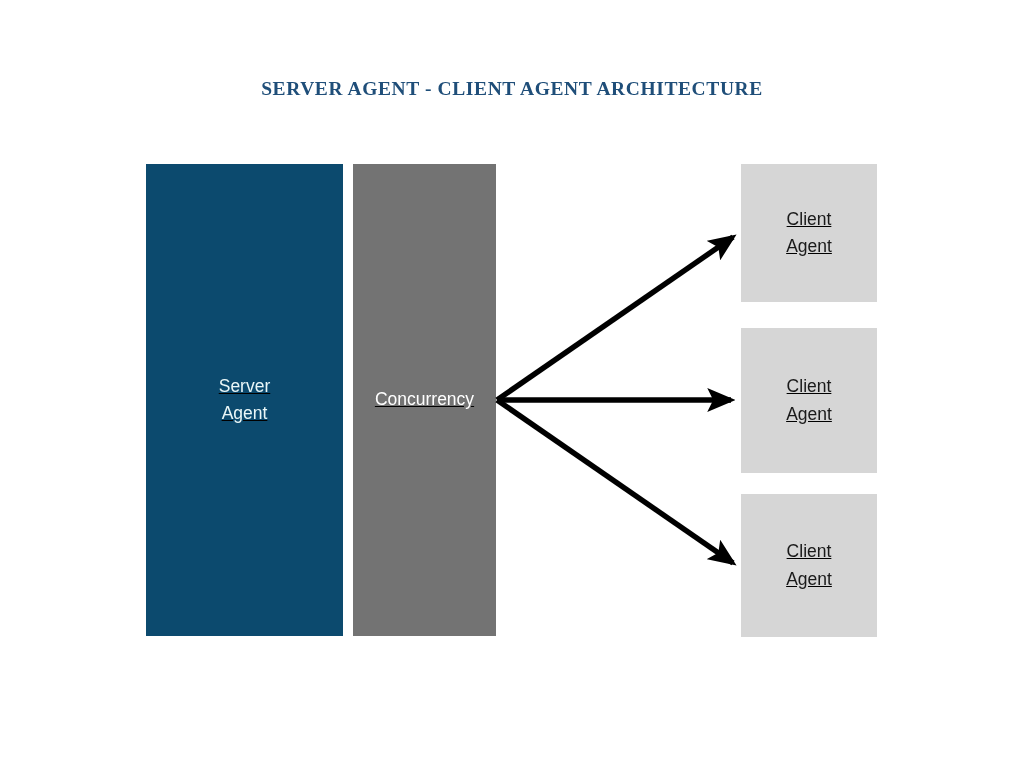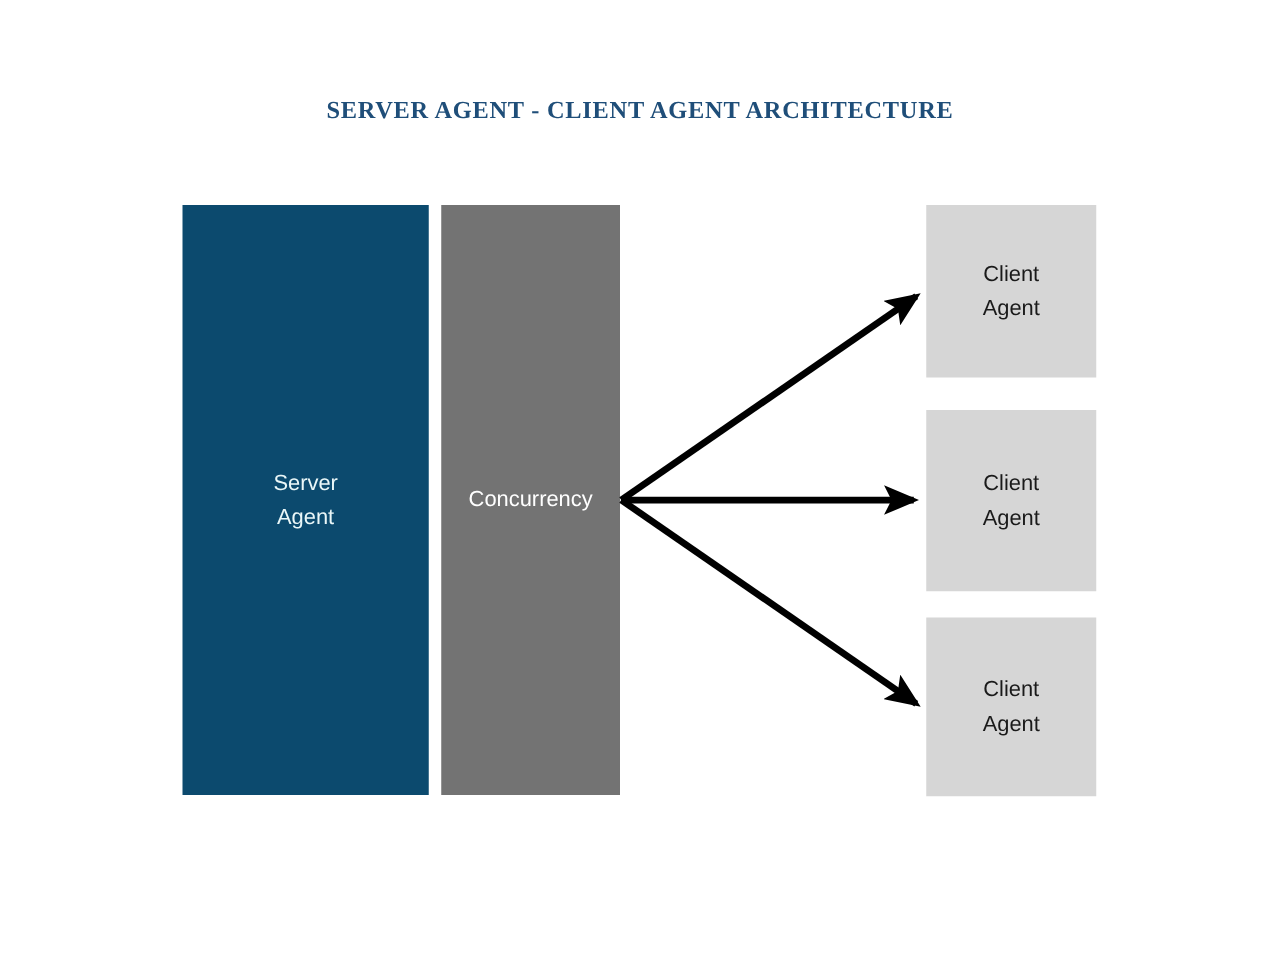--- a/index.html
+++ b/index.html
@@ -36,20 +36,21 @@
   }
   
   .node {
     position: absolute;
     box-sizing: border-box;
     display: flex;
     align-items: center;
     justify-content: center;
     text-align: center;
     font-family: "Liberation Sans", sans-serif;
+    text-decoration: underline;
   }
   .node-label {
     line-height: 1.55;
     white-space: pre-line;
   }
   
   #server-agent-box {
     left: 146px;
     top: 164px;
     width: 197px;

